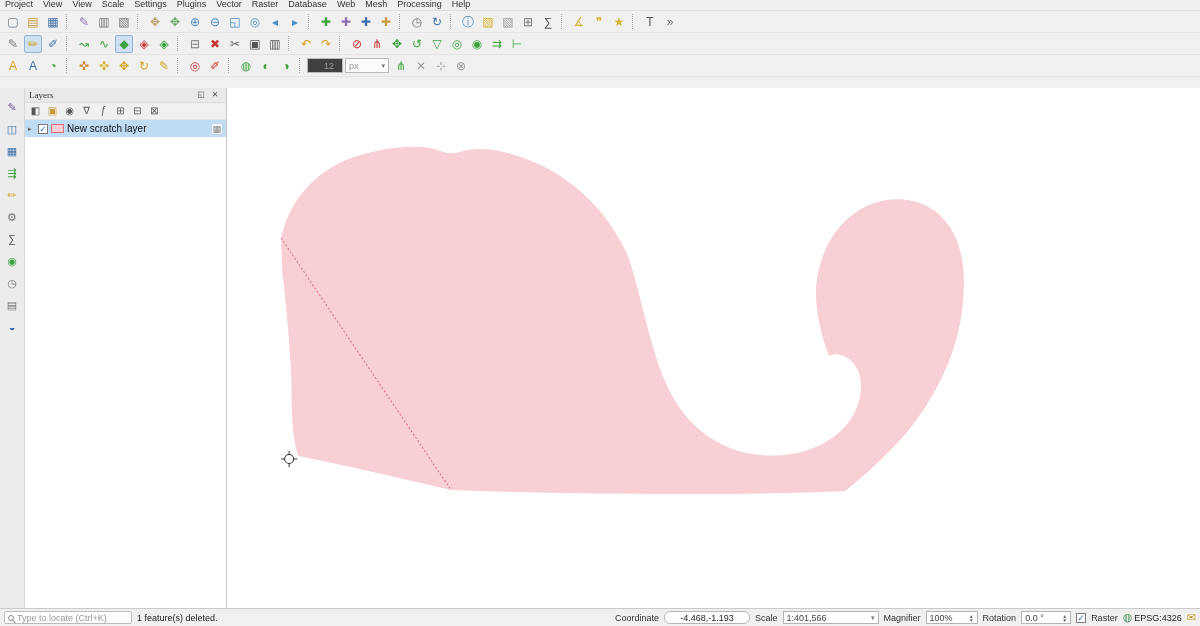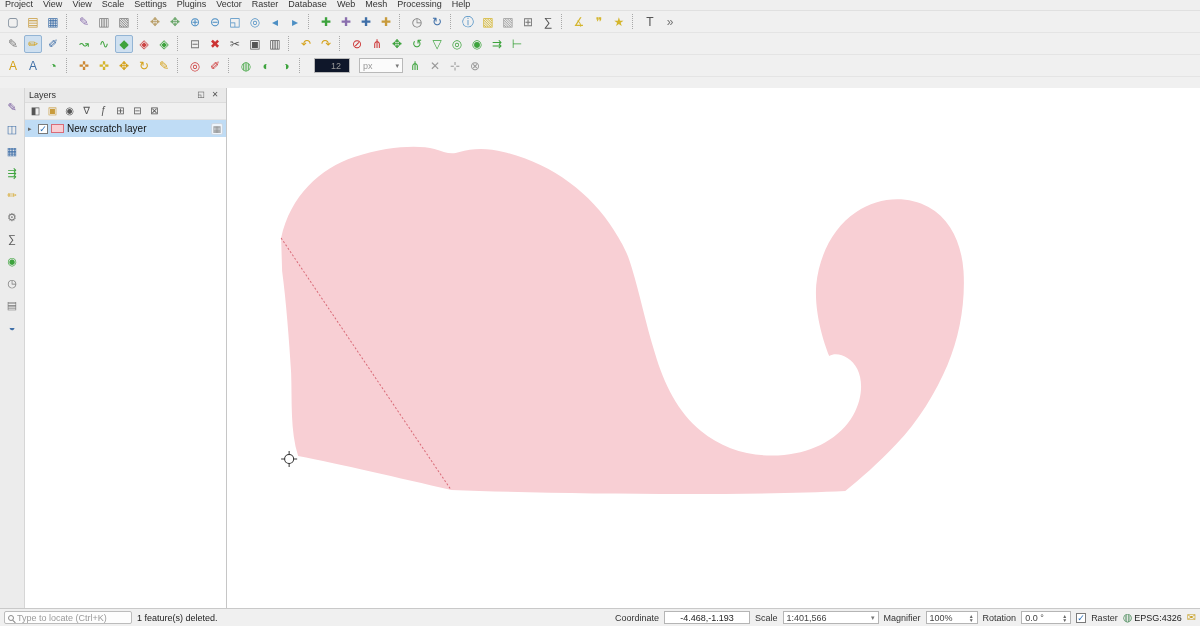--- a/index.html
+++ b/index.html
@@ -12,35 +12,35 @@
 
   
   .trow { height:22px; background:#f0f0f0; border-bottom:1px solid #e4e4e4; display:flex; align-items:center; padding:0 3px; }
   .ticon { width:18px; height:18px; display:inline-flex; align-items:center; justify-content:center;
            font-size:12px; line-height:1; border-radius:2px; margin:0 1px; cursor:default; flex:none; }
   .ticon.small { width:15px; height:15px; font-size:10px; }
   .ticon.pressed { background:#cfe0f0; border:1px solid #93b4d4; }
   .tsep { width:5px; height:15px; border-left:1px dotted #a8a8a8; margin:0 3px; flex:none; }
   .chrome-strip { height:11px; background:#f0f0f0; }
 
-  .size-field { width:36px; height:15px; border:1px solid #b9b9b9; background:#0f172a; color:#999;
-                font-size:9px; text-align:right; padding-right:8px; margin:0 7px; }
+  .size-field { width:36px; height:15px; border:1px solid #b9b9b9; background:#404040; color:#999;
+                font-size:9px; text-align:right; padding-right:8px; margin:0 0; }
   .unit-combo { width:44px; height:15px; border:1px solid #b9b9b9; background:#fbfbfb; color:#999;
                 font-size:9px; display:flex; align-items:center; justify-content:space-between; padding:0 3px; margin:0 2px; }
   .combo-arrow { font-size:7px; color:#777; }
 
   
   .main { position:absolute; top:88px; left:0; right:0; bottom:18px; display:flex; }
   .dockstrip { width:25px; background:#ececec; border-right:1px solid #d6d6d6; display:flex; flex-direction:column;
                align-items:center; padding-top:10px; gap:4px; }
   .dockstrip .ticon { width:19px; height:18px; font-size:11px; }
 
   .panel { width:202px; background:#f0f0f0; border-right:1px solid #c6c6c6; display:flex; flex-direction:column; }
   .panel-header { height:15px; background:#e9e9e9; border-bottom:1px solid #dcdcdc; display:flex; align-items:center;
-                  font-size:9px; padding:0 4px; color:#333; }
+                  font-size:9px; padding:0 4px; color:#333;font-family:Liberation Serif, serif; }
   .panel-header .spacer { flex:1; }
   .panel-header .ticon { width:12px; height:12px; font-size:8px; color:#555; }
   .panel-tools { height:17px; display:flex; align-items:center; padding:0 2px; border-bottom:1px solid #e2e2e2; }
   .tree { flex:1; background:#ffffff; font-size:10px; overflow:hidden; }
   .tree-row { display:flex; align-items:center; height:17px; padding:0 3px; background:#bfdcf5; gap:3px; }
   .expander { font-size:7px; color:#666; width:7px; }
   .cb { width:10px; height:10px; border:1px solid #7a7a7a; background:#fff; font-size:9px; line-height:9px;
         color:#2a6fb8; text-align:center; flex:none; }
   .layer-swatch { width:13px; height:9px; background:#f8cfd4; border:1px solid #d96b78; flex:none; }
   .tree-label { flex:1; color:#111; white-space:nowrap; overflow:hidden; }
@@ -253,21 +253,21 @@
 
 <div class="statusbar">
   <div class="locate">
     <span class="mag"></span>
     <span>Type to locate (Ctrl+K)</span>
   </div>
   <span class="sb-msg">1 feature(s) deleted.</span>
 
   <div class="sb-right">
     <span class="sb-label">Coordinate</span>
-    <input class="sb-box" style="width: 86px;" value="-4.468,-1.193">
+    <input class="sb-box" style="width: 86px; border-radius: 6px;" value="-4.468,-1.193">
     <span class="sb-label">Scale</span>
     <div class="sb-combo" style="width:96px">
       <span style="flex:1">1:401,566</span>
       <span class="combo-arrow">▾</span>
     </div>
     <span class="sb-label">Magnifier</span>
     <div class="sb-combo" style="width:52px">
       <span style="flex:1">100%</span>
       <span class="spin">
           <span>▲</span>

